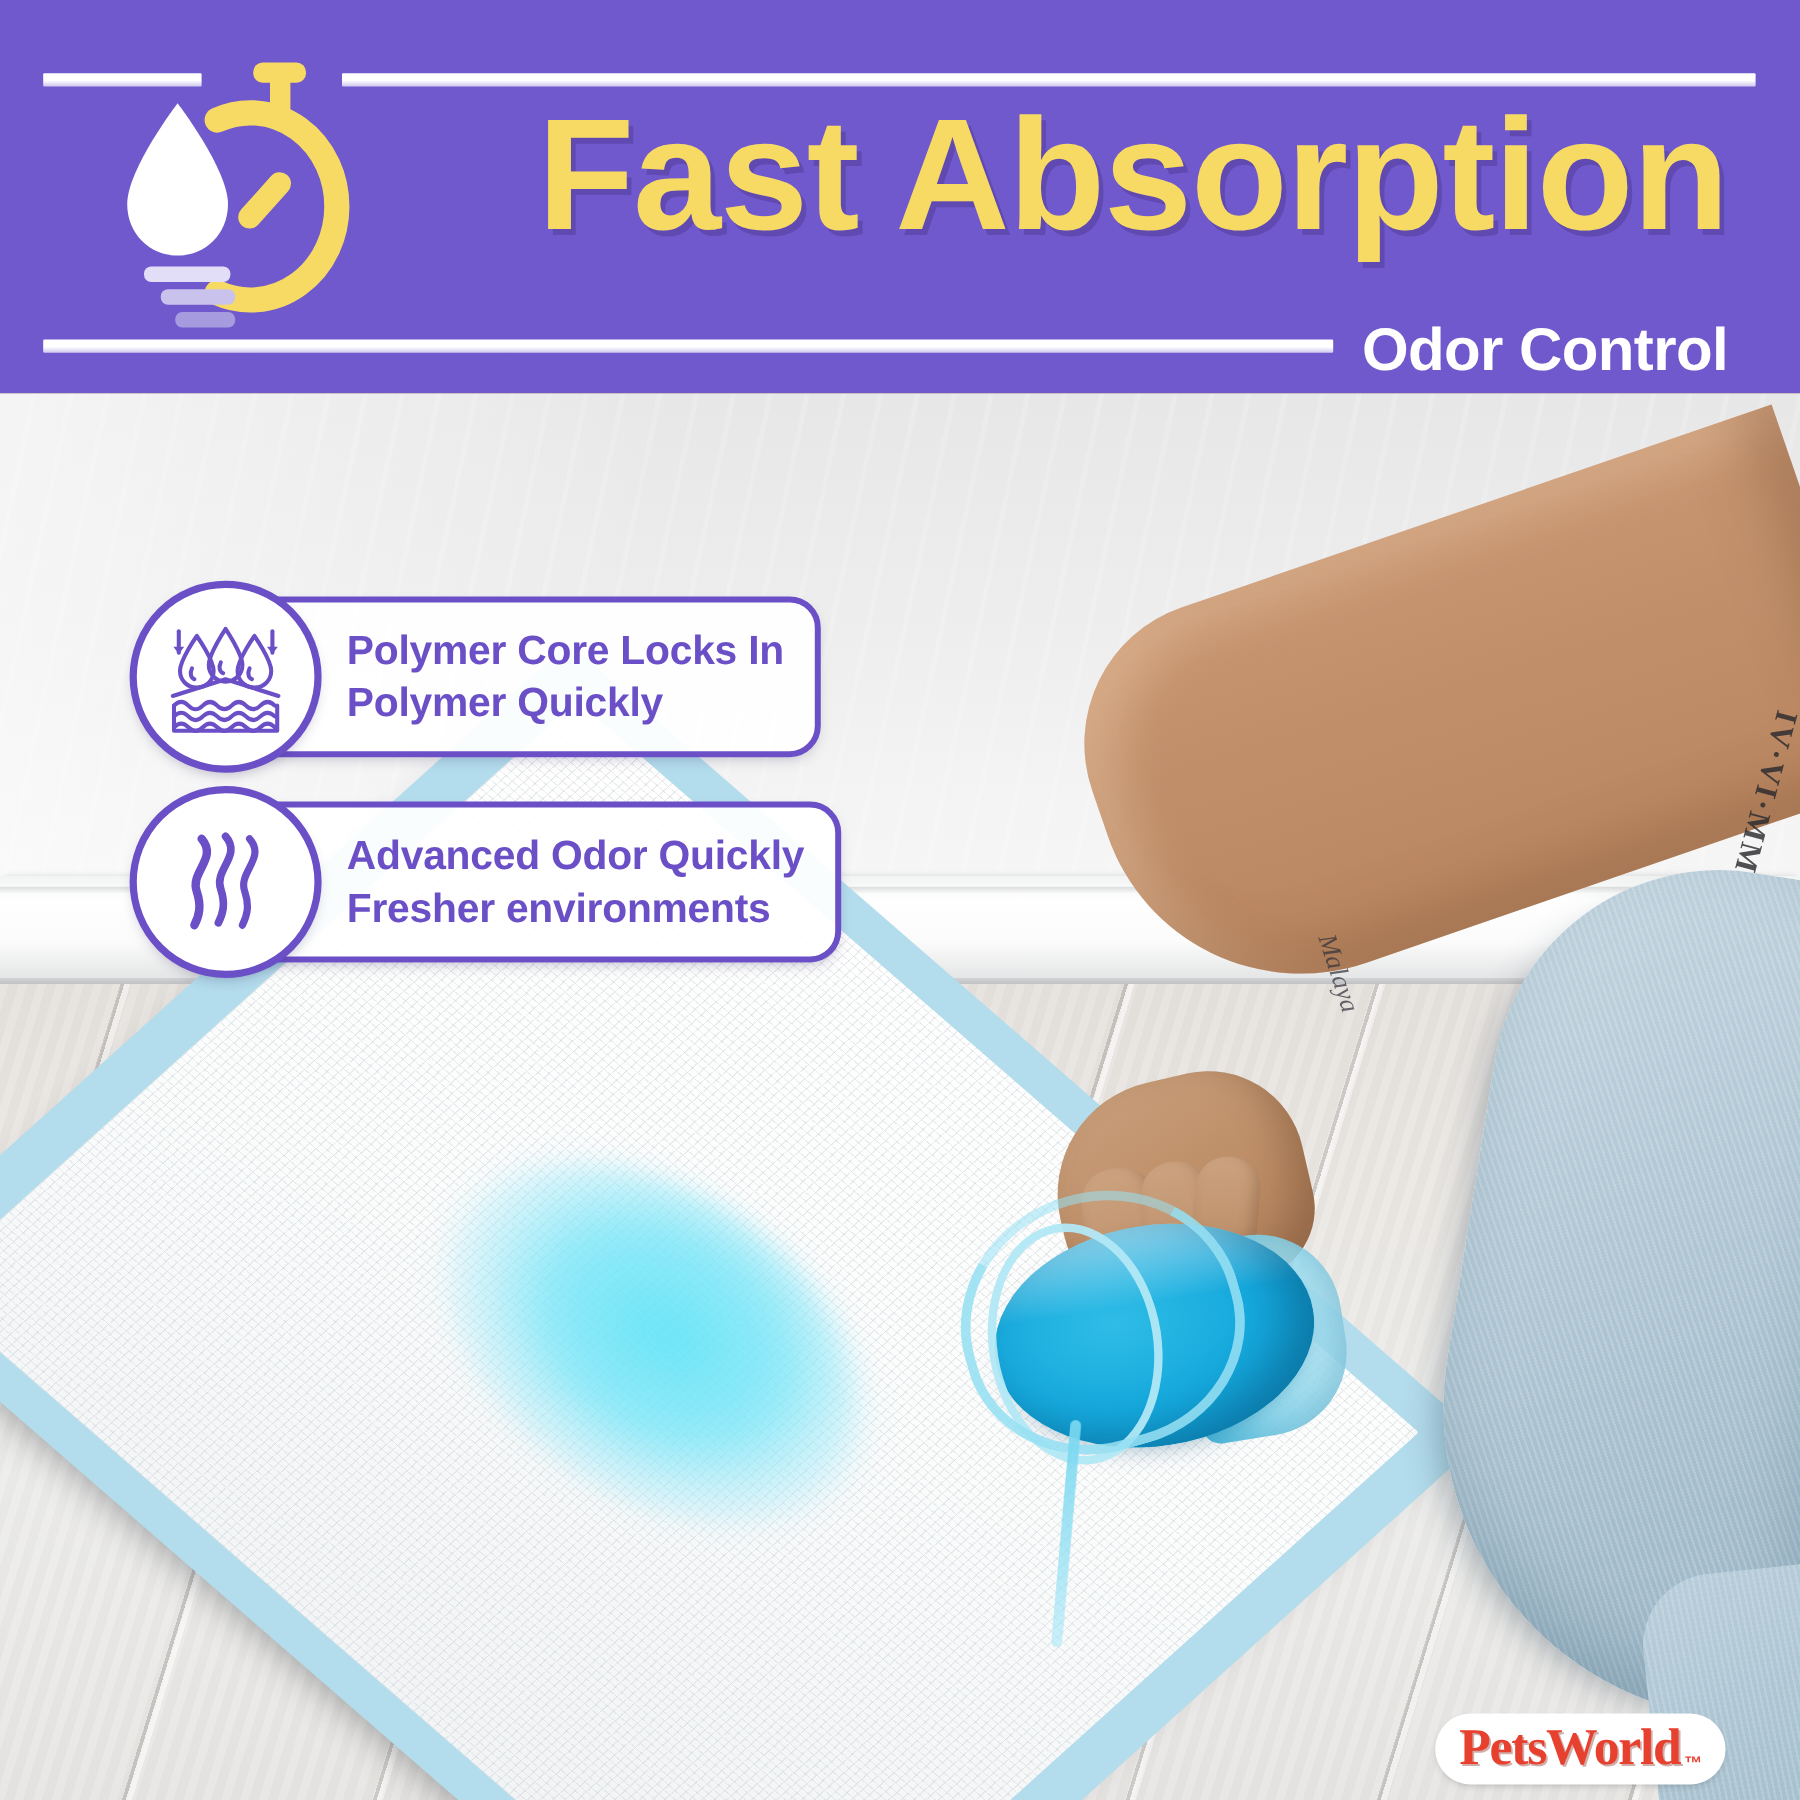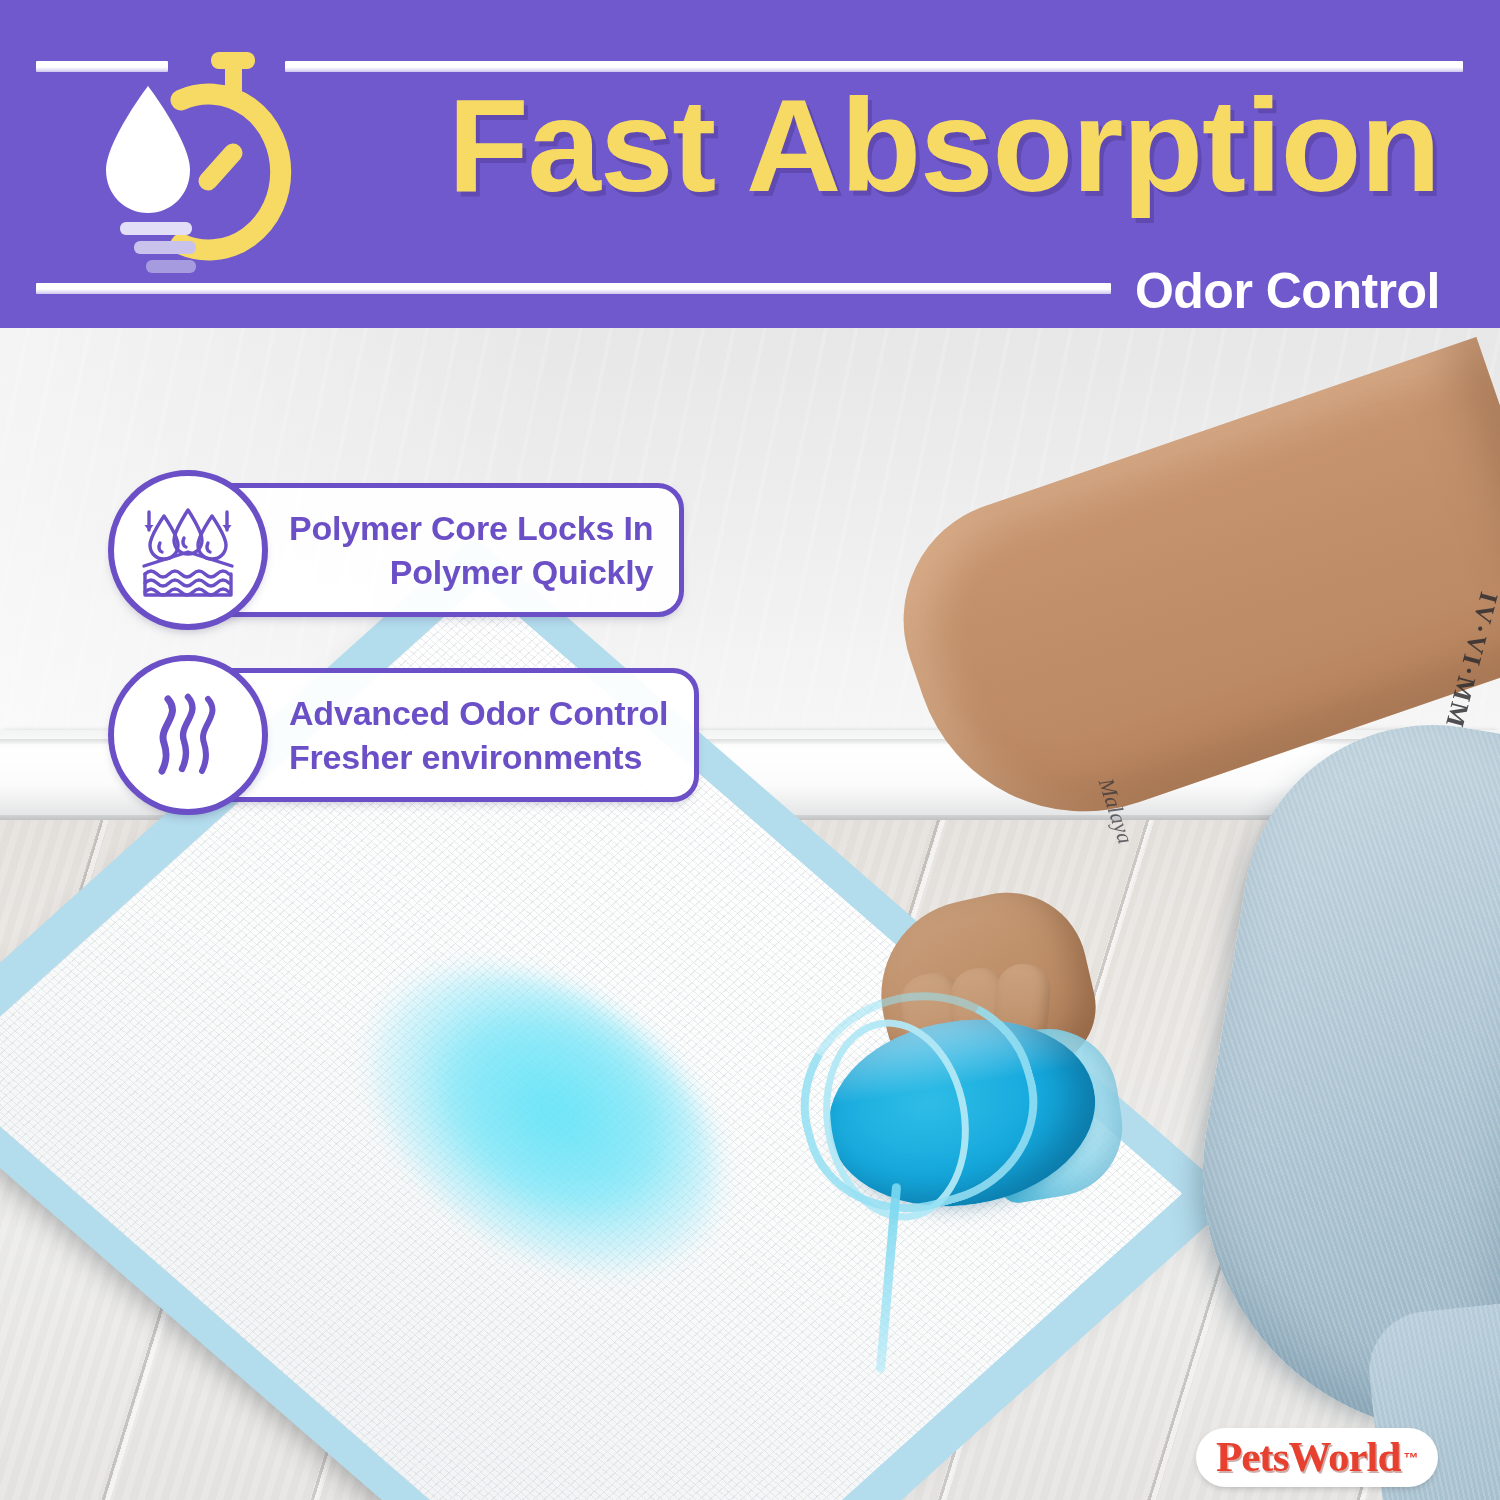--- a/index.html
+++ b/index.html
@@ -249,30 +249,30 @@
   }
   .callout .circle{
     position:relative;z-index:3;
     width:148px;height:148px;border-radius:50%;
     background:#ffffff;
     border:6px solid #6B4FC7;
     display:flex;align-items:center;justify-content:center;
     box-shadow:0 5px 12px -6px rgba(40,30,80,.4);
     flex:none;
   }
-  #callout-1{left:108px;top:470px;text-align:right;}
+  #callout-1{left:108px;top:484px;}
   #callout-2{left:108px;top:655px;}
 
   
   .logo{
     position:absolute;left:1196px;top:1428px;
     background:#ffffff;
     border-radius:30px;
     padding:7px 20px 9px 20px;
-    display:flex;align-items:center;
+    display:flex;align-items:flex-end;
     box-shadow:0 3px 8px -4px rgba(0,0,0,.35);
   }
   .logo-text{
     font-family:"Liberation Serif",serif;
     font-weight:bold;
     font-size:43px;
     line-height:1;
     color:#E8402F;
     letter-spacing:-1px;
     text-shadow:1.5px 1.5px 0 rgba(120,20,10,.35);
@@ -385,21 +385,21 @@
     <div class="circle">
       <svg width="100" height="100" viewBox="0 0 100 100">
         <g fill="none" stroke="#6B4FC7" stroke-linecap="round">
           <path d="M30 14 C44 30 20 42 26 58 C30 70 28 78 24 86" stroke-width="7"></path>
           <path d="M50 12 C64 28 40 40 46 56 C50 68 48 76 44 84" stroke-width="6.4"></path>
           <path d="M70 14 C84 30 60 42 66 58 C70 70 68 78 64 86" stroke-width="6"></path>
         </g>
       </svg>
     </div>
     <div class="bubble">
-      <p>Advanced Odor Control</p>
+      <p>Advanced Odor Quickly</p>
       <p>Fresher environments</p>
     </div>
   </div>
 
   <div class="logo">
     <span class="logo-text">PetsWorld</span>
     <span class="logo-tm">™</span>
   </div>
 
 </div>

